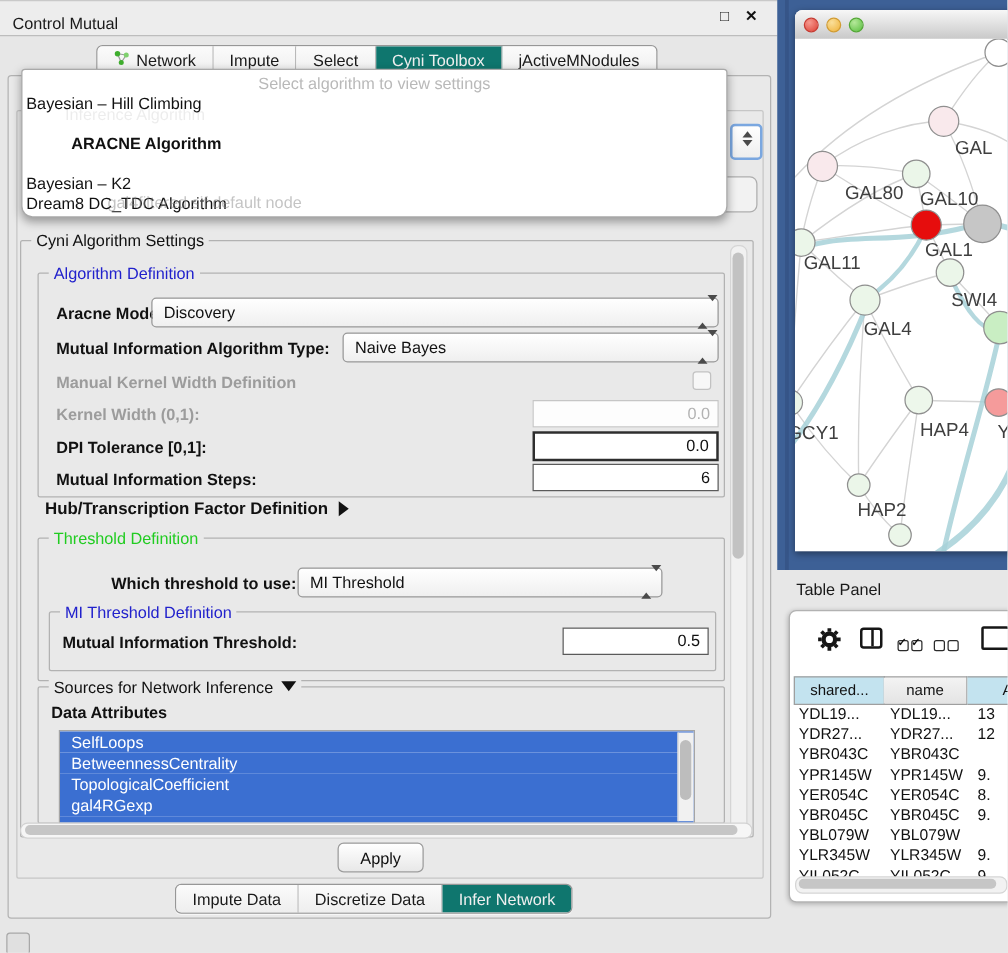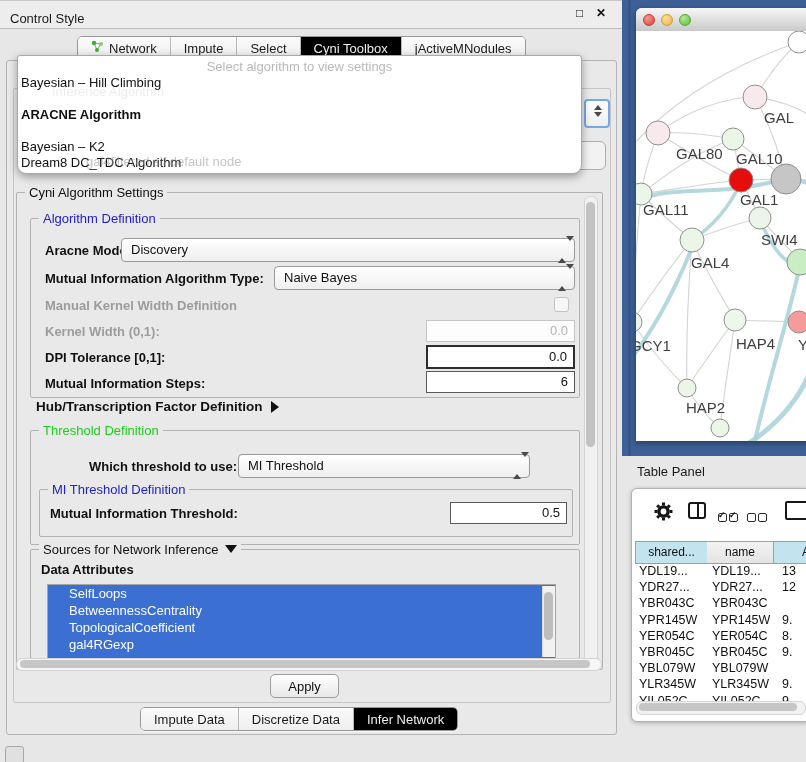--- a/index.html
+++ b/index.html
@@ -17,21 +17,21 @@
     background:#ededed;border-top:1px solid #c9c9c9;border-bottom:1px solid #bdbdbd;}
   .cp-title{left:10px;top:10px;font-size:13px;color:#1a1a1a;}
   .win-glyph{position:absolute;font-size:12px;color:#111;font-weight:bold;}
 
   
   .segbar{display:flex;border:1px solid #979797;border-radius:5px;overflow:hidden;
     background:#f5f5f5;height:22px;box-shadow:0 1px 0 rgba(255,255,255,.6);}
   .seg{display:flex;align-items:center;padding:0 13px;font-size:13px;color:#1a1a1a;
     border-right:1px solid #b9b9b9;background:linear-gradient(#fbfbfb,#eeeeee);cursor:default;}
   .seg:last-child{border-right:none;}
-  .seg.sel{background:#000000;color:#efefef;}
+  .seg.sel{background:#0f766e;color:#efefef;}
   .seg .tabicon{margin-right:5px;display:inline-block;}
 
   
   .outer-panel{left:6px;top:60px;width:609px;height:673px;background:#e9e9e9;
     border:1px solid #b3b3b3;border-radius:3px;}
   .inner-panel{left:13px;top:88px;width:596px;height:613px;background:#e9e9e9;
     border:1px solid #c6c6c6;border-radius:2px;}
 
   
   .popup{left:17px;top:55px;width:563px;height:117px;background:#ffffff;
@@ -68,21 +68,21 @@
   .checkbox{position:absolute;width:13px;height:13px;border:1px solid #c2c2c2;
     border-radius:3px;background:#f7f7f7;}
 
   .disc-arrow-right{display:inline-block;width:0;height:0;border-top:6px solid transparent;
     border-bottom:6px solid transparent;border-left:8px solid #111;margin-left:8px;vertical-align:-2px;}
   .disc-arrow-down{display:inline-block;width:0;height:0;border-left:6px solid transparent;
     border-right:6px solid transparent;border-top:8px solid #111;margin-left:6px;vertical-align:1px;}
 
   
   .attr-list{position:absolute;background:#fff;border:1px solid #a5a5a5;overflow:hidden;}
-  .attr-item{height:17px;line-height:17px;font-size:13px;color:#fff;padding-left:21px;}
+  .attr-item{height:17px;line-height:17px;font-size:13px;color:#fff;padding-left:9px;}
   .attr-item.sel{background:#3b6fd1;}
   .attr-vscroll{position:absolute;top:1px;bottom:1px;width:12px;background:#f1f1f1;
     border-left:1px solid #d8d8d8;}
   .attr-vthumb{position:absolute;left:1px;width:9px;border-radius:5px;background:#bdbdbd;}
 
   
   .hscroll{position:absolute;height:11px;background:#f6f6f6;border:1px solid #d2d2d2;border-radius:6px;}
   .hthumb{position:absolute;top:1px;height:8px;background:#c6c6c6;border-radius:5px;}
   .vscroll{position:absolute;width:12px;background:#f1f1f1;border:1px solid #d5d5d5;border-radius:6px;}
   .vthumb{position:absolute;left:1px;width:9px;background:#c2c2c2;border-radius:6px;}
@@ -129,21 +129,21 @@
     border:1px solid #d5d5d5;border-radius:6px;}
   .tp-hthumb{position:absolute;left:2px;top:1px;width:158px;height:8px;background:#c6c6c6;border-radius:5px;}
 
   .mini-icon{left:5px;top:746px;width:17px;height:16px;background:#e0e0e0;
     border:1px solid #a8a8a8;border-radius:3px;}
 </style>
 </head>
 <body>
 
 <div class="abs cp-titlebar">
-  <div class="abs cp-title nowrap">Control Style</div>
+  <div class="abs cp-title nowrap">Control Mutual</div>
   <span class="win-glyph" style="left:576px;top:5px;font-weight:normal;">□</span>
   <span class="win-glyph" style="left:596px;top:5px;">✕</span>
 </div>
 
 <div class="abs" style="left:77px;top:36px;">
   <div class="segbar">
     <div class="seg">
       <span class="tabicon">
         <svg width="13" height="13" viewBox="0 0 13 13">
           <line x1="3" y1="3" x2="10" y2="4" stroke="#9a9a9a" stroke-width="1"></line>
@@ -178,21 +178,21 @@
   <div class="stepper">
       <div class="tri-up"></div>
       <div class="tri-down"></div>
     </div>
 </div>
 <div class="abs" style="left:566px;top:141px;width:38px;height:27px;border:1px solid #aeaeae;border-radius:6px;background:#f2f2f2;z-index:10;"></div>
 
 <div class="abs popup">
   <div class="abs popup-placeholder nowrap">Select algorithm to view settings</div>
   <div class="abs popup-item" style="top:19px;">Bayesian – Hill Climbing</div>
-  <div class="abs popup-item bold" style="top:51px;">ARACNE Algorithm</div>
+  <div class="abs popup-item bold" style="top:51px;margin-left:36px;">ARACNE Algorithm</div>
   <div class="abs popup-item" style="top:83px;">Bayesian – K2</div>
   <div class="abs popup-item" style="top:99px;">Dream8 DC_TDC Algorithm</div>
 </div>
 
 <div class="abs ghost nowrap" style="left:52px;top:84px;font-size:13px;color:#777;opacity:.13;">Inference Algorithm</div>
 <div class="abs ghost nowrap" style="left:86px;top:154px;font-size:13px;color:#8a8a8a;opacity:.5;">gal4filtered.sif default node</div>
 
 <div class="fieldset" style="left:16px;top:192px;width:585px;height:476px;">
   <span class="legend">Cyni Algorithm Settings</span>
 </div>

